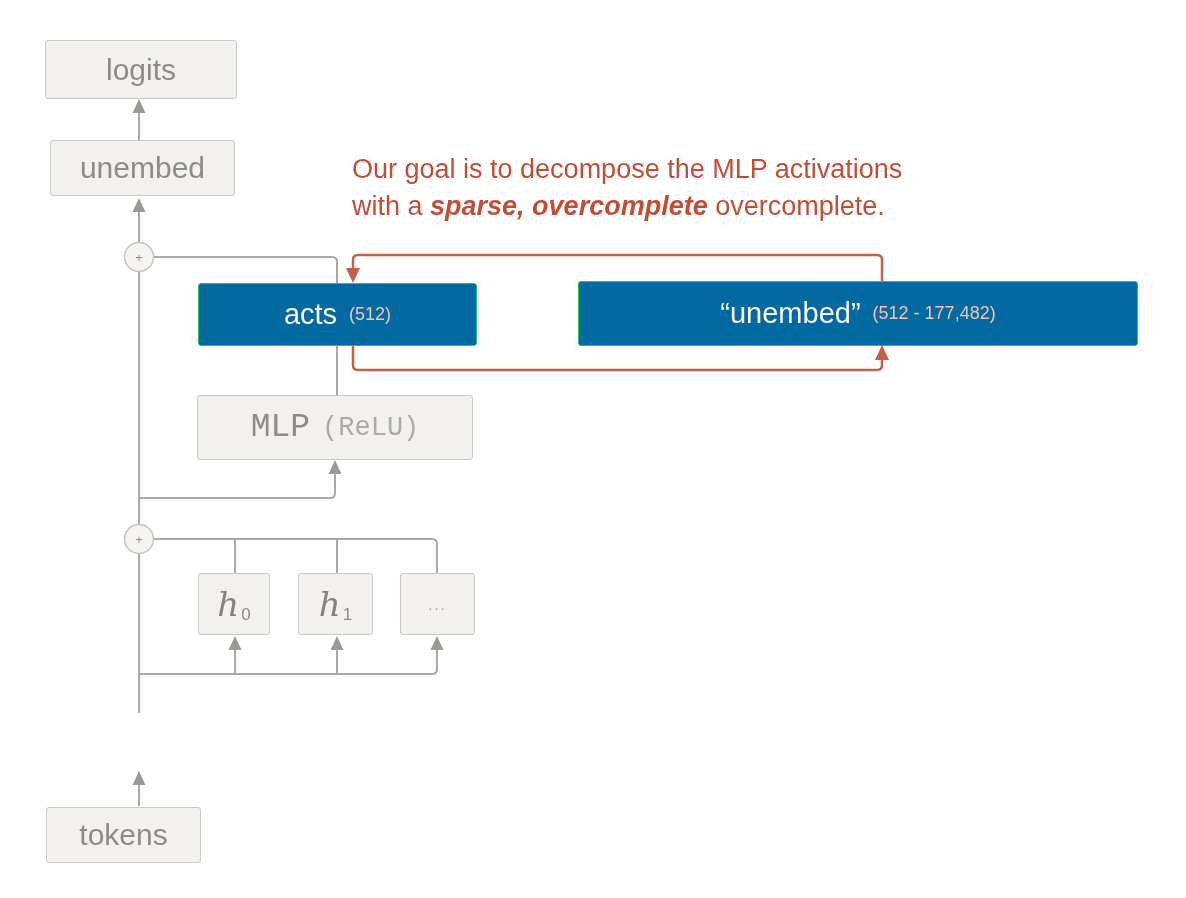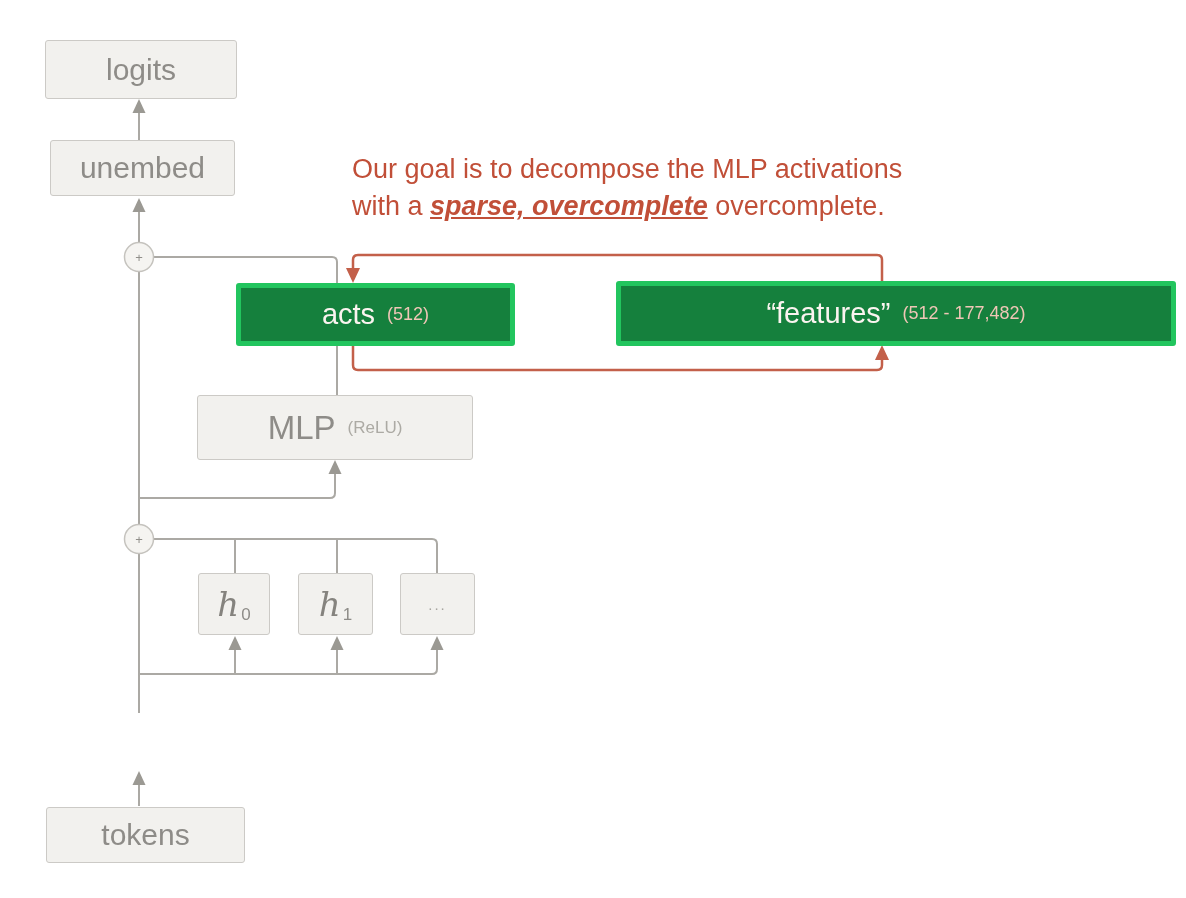--- a/index.html
+++ b/index.html
@@ -25,40 +25,39 @@
     gap: 12px;
     background: #F2F1EE;
     border: 1px solid #CCCAC6;
     border-radius: 3px;
     color: #8E8C88;
     font-size: 30px;
     white-space: nowrap;
   }
   .box .detail {
     color: #ACAAA4;
-    font-size: 17px;
+    font-size: 27px;
   }
   .box.red {
-    background: #15803d;
-    border: 5px solid #22c55e;
+    background: #0369a1;
+    border: 1px solid #22c55e;
     color: #FBF4F0;
     font-size: 29px;
-    margin-left: 38px;
   }
   .box.red .detail {
     color: #EFC6B6;
     font-size: 18px;
   }
   .box-logits   { left: 45px;  top: 40px;  width: 192px; height: 59px; }
   .box-unembed  { left: 50px;  top: 140px; width: 185px; height: 56px; }
-  .box-mlp      { left: 197px; top: 395px; width: 276px; height: 65px; font-size: 33px; }
+  .box-mlp      { left: 197px; top: 395px; width: 276px; height: 65px; font-size: 33px; font-family: Liberation Mono, monospace; }
   .box-acts     { left: 198px; top: 283px; width: 279px; height: 63px; }
   .box-features { left: 578px; top: 281px; width: 560px; height: 65px; }
   .box-embed    { left: 50px;  top: 713px; width: 185px; height: 58px; }
-  .box-tokens   { left: 46px;  top: 807px; width: 199px; height: 56px; }
+  .box-tokens   { left: 46px;  top: 807px; width: 155px; height: 56px; }
   .box-h0       { left: 198px; top: 573px; width: 72px;  height: 62px; }
   .box-h1       { left: 298px; top: 573px; width: 75px;  height: 62px; }
   .box-hdots    { left: 400px; top: 573px; width: 75px;  height: 62px; }
   .head-box { gap: 2px; }
   .head-letter {
     font-family: "DejaVu Serif", serif;
     font-style: italic;
     font-size: 34px;
     color: #85837E;
   }
@@ -74,21 +73,21 @@
     color: #A7A5A0;
   }
   .goal {
     position: absolute;
     left: 352px;
     top: 151px;
     font-size: 27px;
     line-height: 37px;
     color: #C14F38;
   }
-  .goal .em { font-weight: bold; font-style: italic; text-decoration: underline; }
+  .goal .em { font-weight: bold; font-style: italic; }
 </style>
 </head>
 <body>
 
 <div class="canvas">
 
   <svg class="wires" viewBox="0 0 1186 898" xmlns="http://www.w3.org/2000/svg">
 
     <path d="M139,271 V713" fill="none" stroke="#ABA9A4" stroke-width="2"></path>
 
@@ -160,21 +159,21 @@
   <div class="box box-tokens">
     <span>tokens</span>
   </div>
 
   <div class="box red box-acts">
     <span>acts</span>
     <span class="detail">(512)</span>
   </div>
 
   <div class="box red box-features">
-    <span>“features”</span>
+    <span>“unembed”</span>
     <span class="detail">(512 - 177,482)</span>
   </div>
 
   <div class="goal">
     <div>
       <span>Our goal is to decompose the MLP activations</span>
     </div>
     <div>
       <span>with a </span><span class="em">sparse, overcomplete</span><span> overcomplete.</span>
     </div>

